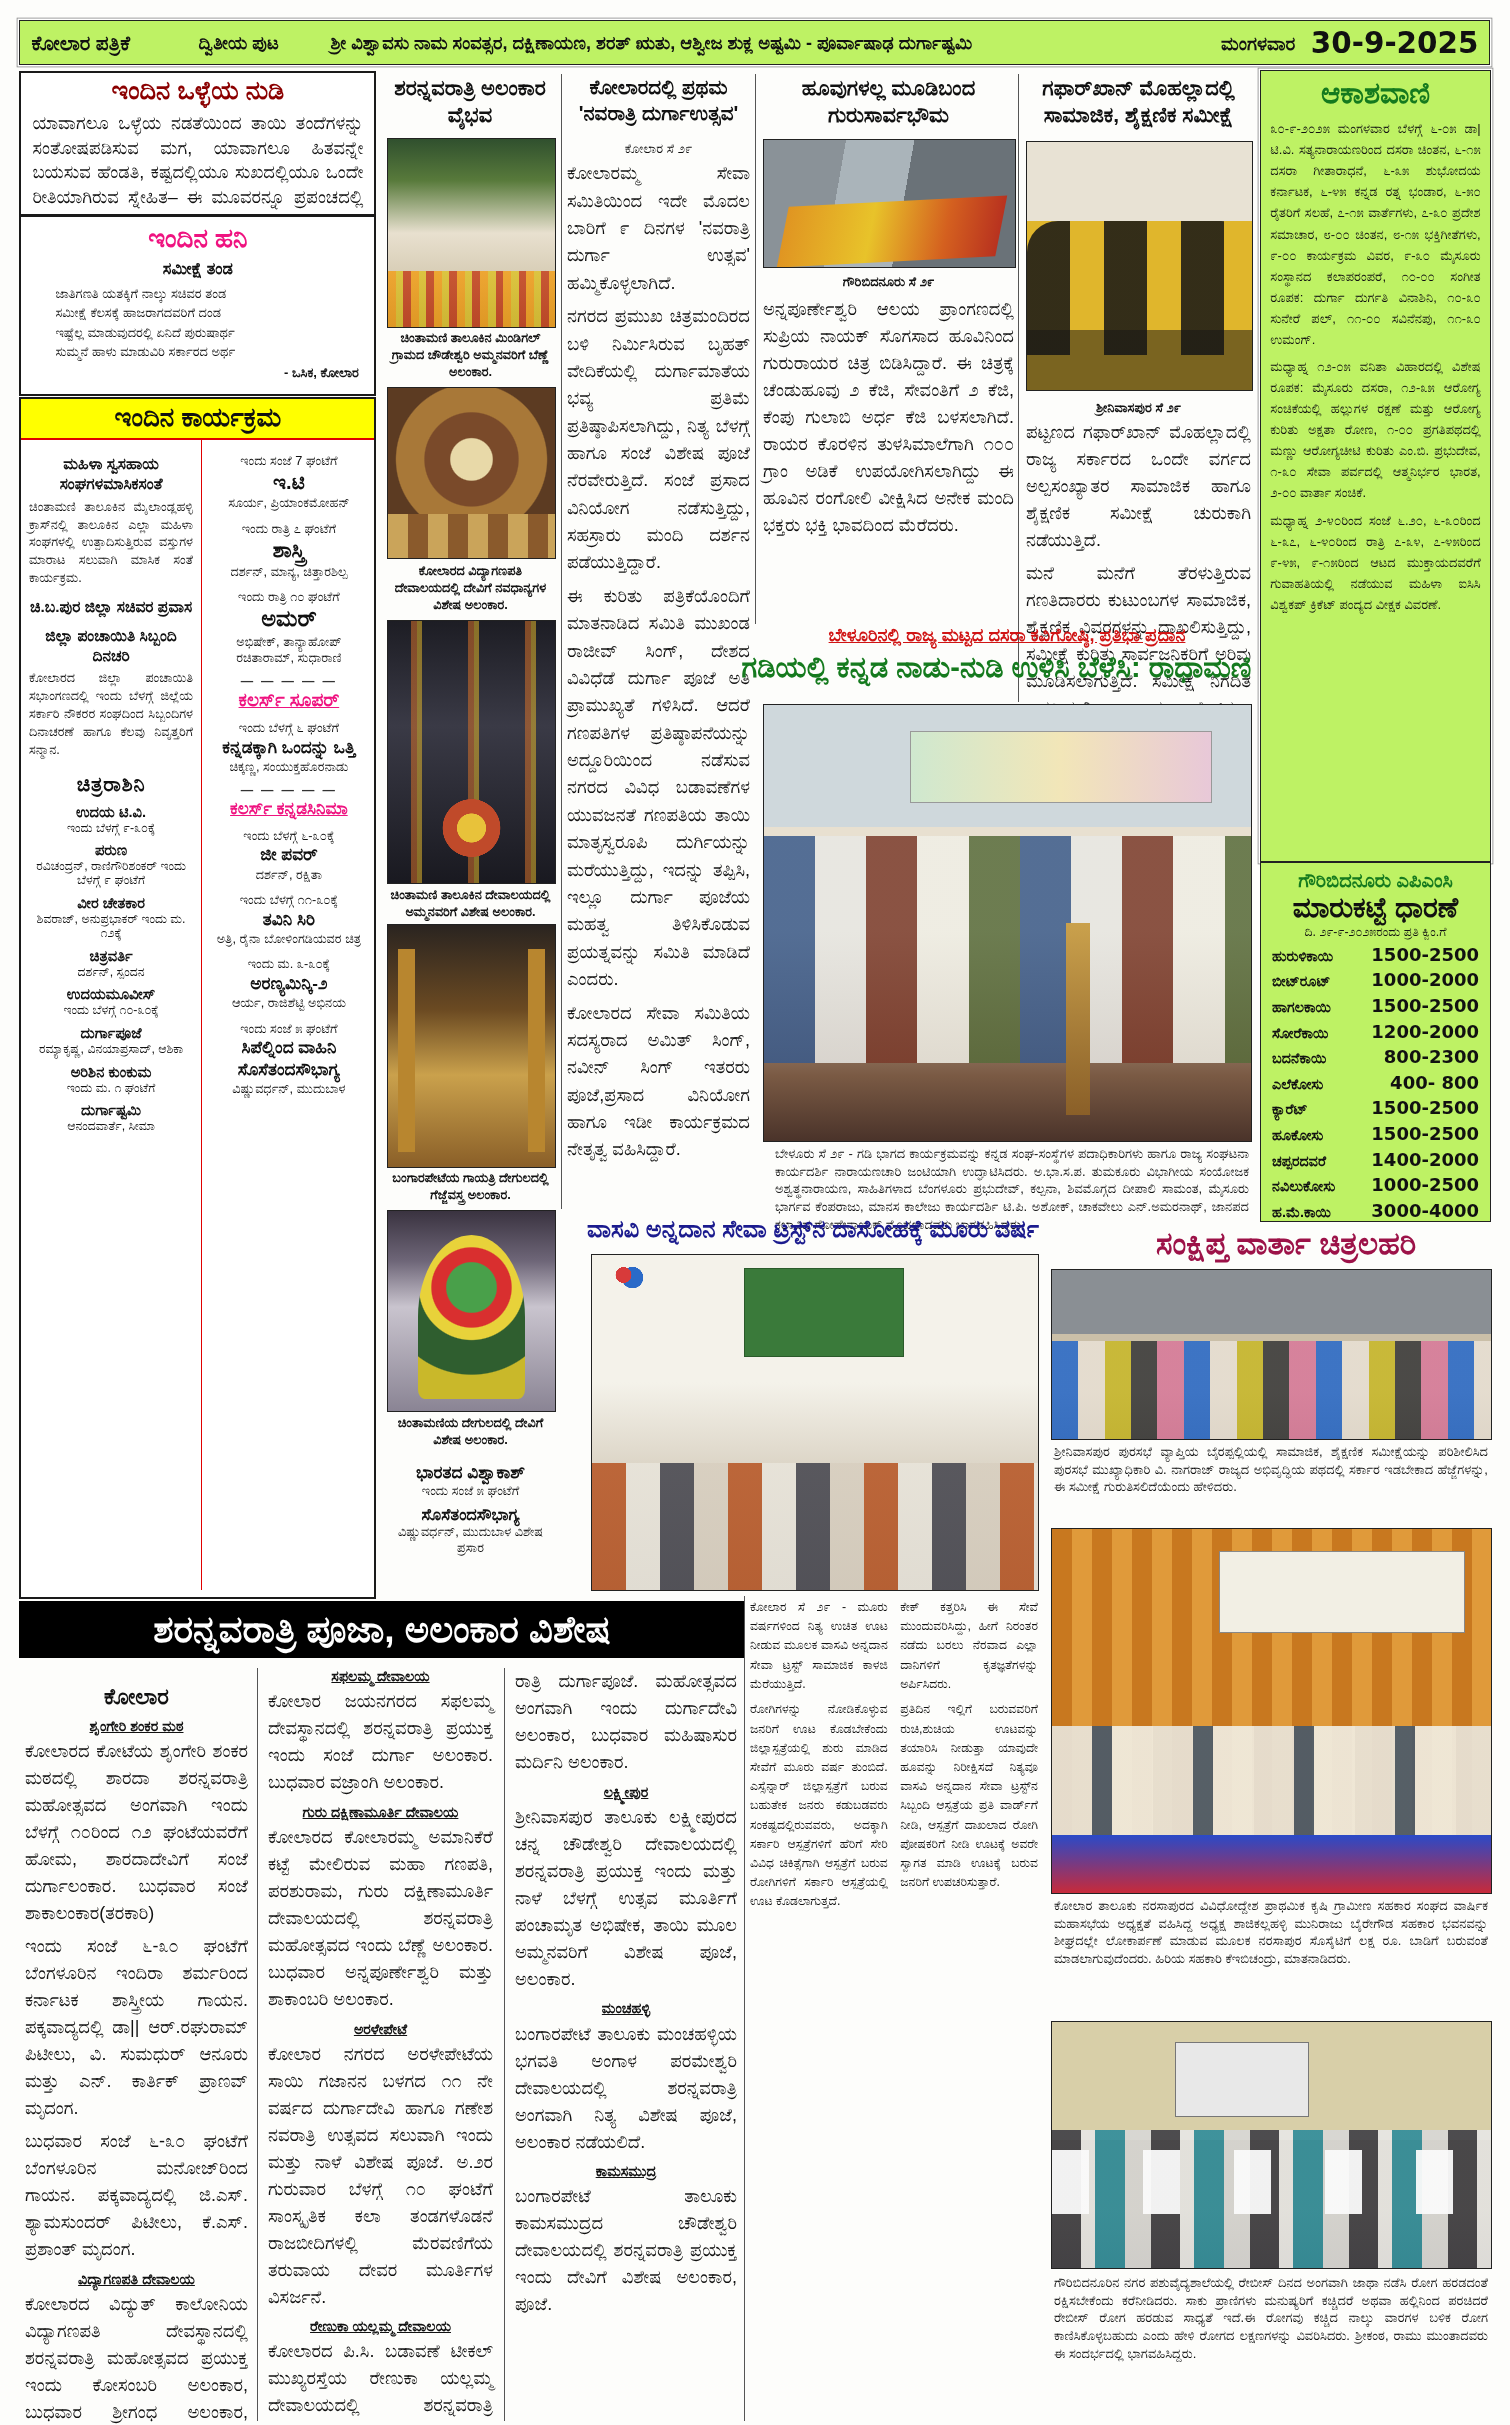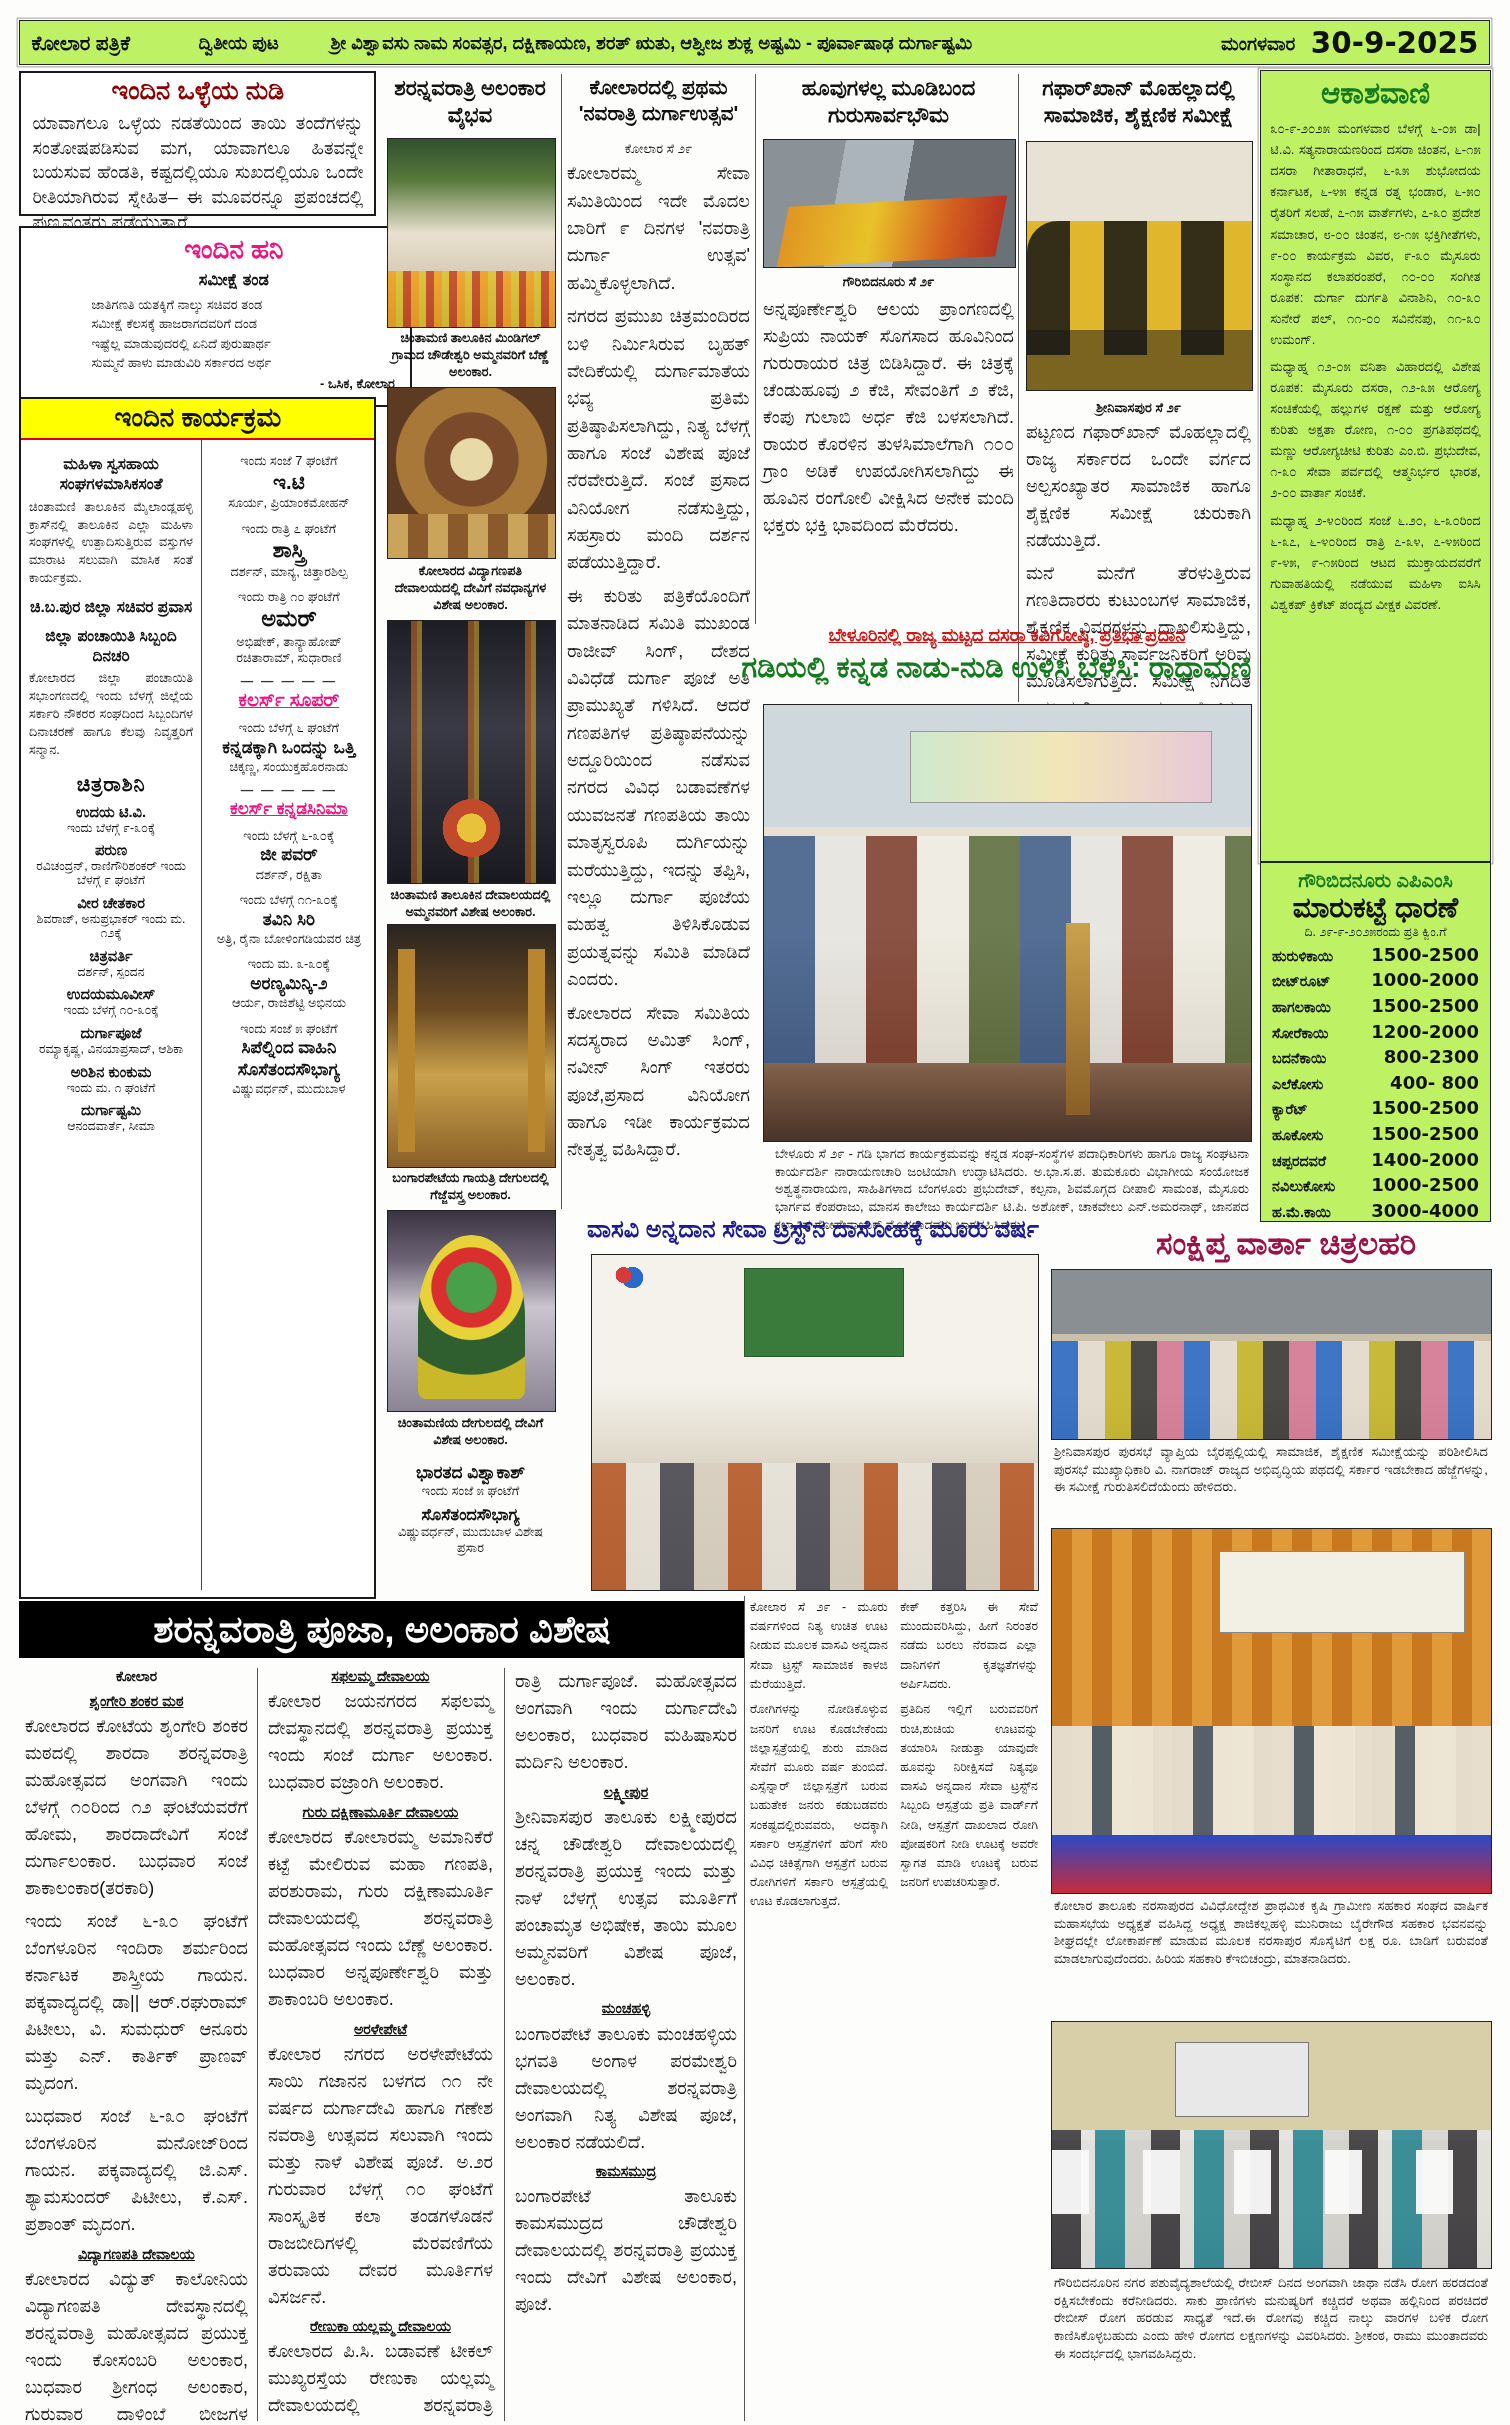--- a/index.html
+++ b/index.html
@@ -49,21 +49,21 @@
   <div class="abs b" style="right:194px;top:12.4px;font-size:18.6px;">ಮಂಗಳವಾರ</div>
   <div class="abs b" style="right:11px;top:4.6px;font-size:29.4px;font-family:'DejaVu Sans',sans-serif;">30-9-2025</div>
 </div>
 
 <div class="abs box" style="left:19.4px;top:71px;width:353px;height:141px;">
   <div class="h-maroon ctr" style="font-size:25.6px;margin-top:3.1px;">ಇಂದಿನ ಒಳ್ಳೆಯ ನುಡಿ</div>
   <div class="jt body-txt" style="margin:4.6px 11px 0;">ಯಾವಾಗಲೂ ಒಳ್ಳೆಯ ನಡತೆಯಿಂದ ತಾಯಿ ತಂದೆಗಳನ್ನು ಸಂತೋಷಪಡಿಸುವ ಮಗ, ಯಾವಾಗಲೂ ಹಿತವನ್ನೇ ಬಯಸುವ ಹೆಂಡತಿ, ಕಷ್ಟದಲ್ಲಿಯೂ ಸುಖದಲ್ಲಿಯೂ ಒಂದೇ ರೀತಿಯಾಗಿರುವ ಸ್ನೇಹಿತ– ಈ ಮೂವರನ್ನೂ ಪ್ರಪಂಚದಲ್ಲಿ ಪುಣ್ಯವಂತರು ಪಡೆಯುತ್ತಾರೆ.</div>
   <div class="sign" style="margin:1.5px 12.4px 0;">- ನೀತಿಶತಕ</div>
 </div>
 
-<div class="abs box" style="left:19.4px;top:226px;width:353px;height:177px;padding-left:36px;">
+<div class="abs box" style="left:19.4px;top:215px;width:353px;height:177px;">
   <div class="h-pink ctr" style="font-size:26px;margin-top:6.2px;">ಇಂದಿನ ಹನಿ</div>
   <div class="ctr b" style="font-size:16.3px;margin-top:4.6px;">ಸಮೀಕ್ಷೆ ತಂಡ</div>
   <div style="margin:6.2px 0 0 34px;font-size:13px;line-height:1.5;">
     <div>ಜಾತಿಗಣತಿ ಯತಕ್ಕಿಗೆ ನಾಲ್ಕು ಸಚಿವರ ತಂಡ</div>
     <div>ಸಮೀಕ್ಷೆ ಕೆಲಸಕ್ಕೆ ಹಾಜರಾಗದವರಿಗೆ ದಂಡ</div>
     <div>ಇಷ್ಟೆಲ್ಲ ಮಾಡುವುದರಲ್ಲಿ ಏನಿದೆ ಪುರುಷಾರ್ಥ</div>
     <div>ಸುಮ್ಮನೆ ಹಾಳು ಮಾಡುವಿರಿ ಸರ್ಕಾರದ ಅರ್ಥ</div>
   </div>
   <div class="sign" style="margin:3.1px 15.5px 0;">- ಒಸಿಕ, ಕೋಲಾರ</div>
 </div>
@@ -300,21 +300,21 @@
 </div>
 <div class="abs cap-j" style="left:1054px;top:2274px;width:434px;">ಗೌರಿಬಿದನೂರಿನ ನಗರ ಪಶುವೈದ್ಯಶಾಲೆಯಲ್ಲಿ ರೇಬೀಸ್ ದಿನದ ಅಂಗವಾಗಿ ಜಾಥಾ ನಡೆಸಿ ರೋಗ ಹರಡದಂತೆ ರಕ್ಷಿಸಬೇಕೆಂದು ಕರೆನೀಡಿದರು. ಸಾಕು ಪ್ರಾಣಿಗಳು ಮನುಷ್ಯರಿಗೆ ಕಚ್ಚಿದರೆ ಅಥವಾ ಹಲ್ಲಿನಿಂದ ಪರಚಿದರೆ ರೇಬೀಸ್ ರೋಗ ಹರಡುವ ಸಾಧ್ಯತೆ ಇದೆ.ಈ ರೋಗವು ಕಚ್ಚಿದ ನಾಲ್ಕು ವಾರಗಳ ಬಳಿಕ ರೋಗ ಕಾಣಿಸಿಕೊಳ್ಳಬಹುದು ಎಂದು ಹೇಳಿ ರೋಗದ ಲಕ್ಷಣಗಳನ್ನು ವಿವರಿಸಿದರು. ಶ್ರೀಕಂಠ, ರಾಮು ಮುಂತಾದವರು ಈ ಸಂದರ್ಭದಲ್ಲಿ ಭಾಗವಹಿಸಿದ್ದರು.</div>
 
 <div class="abs" style="left:19.4px;top:1601px;width:725px;height:57px;background:#000;color:#fff;display:flex;align-items:center;justify-content:center;font-weight:bold;font-size:37px;">ಶರನ್ನವರಾತ್ರಿ ಪೂಜಾ, ಅಲಂಕಾರ ವಿಶೇಷ</div>
 
 <div class="vline" style="left:257px;top:1668px;height:753px;"></div>
 <div class="vline" style="left:504px;top:1668px;height:753px;"></div>
 <div class="vline" style="left:744px;top:1596px;height:825px;"></div>
 
 <div class="abs" style="left:25px;top:1668px;width:223px;">
-  <div class="ctr b" style="font-size:14px;">ಕೋಲಾರ</div>
+  <div class="ctr b" style="font-size:22px;margin-top:16px;">ಕೋಲಾರ</div>
   <div class="subhead">ಶೃಂಗೇರಿ ಶಂಕರ ಮಠ</div>
   <div class="jt body-txt" style="line-height:1.5;">ಕೋಲಾರದ ಕೋಟೆಯ ಶೃಂಗೇರಿ ಶಂಕರ ಮಠದಲ್ಲಿ ಶಾರದಾ ಶರನ್ನವರಾತ್ರಿ ಮಹೋತ್ಸವದ ಅಂಗವಾಗಿ ಇಂದು ಬೆಳಗ್ಗೆ ೧೦ರಿಂದ ೧೨ ಘಂಟೆಯವರೆಗೆ ಹೋಮ, ಶಾರದಾದೇವಿಗೆ ಸಂಜೆ ದುರ್ಗಾಲಂಕಾರ. ಬುಧವಾರ ಸಂಜೆ ಶಾಕಾಲಂಕಾರ(ತರಕಾರಿ)</div>
   <div class="jt body-txt" style="line-height:1.5;margin-top:6.2px;">ಇಂದು ಸಂಜೆ ೬-೩೦ ಘಂಟೆಗೆ ಬೆಂಗಳೂರಿನ ಇಂದಿರಾ ಶರ್ಮರಿಂದ ಕರ್ನಾಟಕ ಶಾಸ್ತ್ರೀಯ ಗಾಯನ. ಪಕ್ಕವಾದ್ಯದಲ್ಲಿ ಡಾ|| ಆರ್.ರಘುರಾಮ್ ಪಿಟೀಲು, ವಿ. ಸುಮಧುರ್ ಆನೂರು ಮತ್ತು ಎನ್. ಕಾರ್ತಿಕ್ ಪ್ರಾಣವ್ ಮೃದಂಗ.</div>
   <div class="jt body-txt" style="line-height:1.5;margin-top:6.2px;">ಬುಧವಾರ ಸಂಜೆ ೬-೩೦ ಘಂಟೆಗೆ ಬೆಂಗಳೂರಿನ ಮನೋಜ್‌ರಿಂದ ಗಾಯನ. ಪಕ್ಕವಾದ್ಯದಲ್ಲಿ ಜಿ.ಎಸ್. ಶ್ಯಾಮಸುಂದರ್ ಪಿಟೀಲು, ಕೆ.ಎಸ್. ಪ್ರಶಾಂತ್ ಮೃದಂಗ.</div>
   <div class="subhead">ವಿದ್ಯಾಗಣಪತಿ ದೇವಾಲಯ</div>
   <div class="jt body-txt" style="line-height:1.5;">ಕೋಲಾರದ ವಿದ್ಯುತ್ ಕಾಲೋನಿಯ ವಿದ್ಯಾಗಣಪತಿ ದೇವಸ್ಥಾನದಲ್ಲಿ ಶರನ್ನವರಾತ್ರಿ ಮಹೋತ್ಸವದ ಪ್ರಯುಕ್ತ ಇಂದು ಕೋಸಂಬರಿ ಅಲಂಕಾರ, ಬುಧವಾರ ಶ್ರೀಗಂಧ ಅಲಂಕಾರ, ಗುರುವಾರ ದಾಳಿಂಬೆ ಬೀಜಗಳ ಅಲಂಕಾರ.</div>
   <div class="subhead">ನಗರ ದೇವತೆ ಕೋಲಾರಮ್ಮ ದೇವಾಲಯ</div>
   <div class="jt body-txt" style="line-height:1.5;">ಕೋಲಾರದ ಕೋಟೆಯ ನಗರ ದೇವತೆ ಕೋಲಾರಮ್ಮ ದೇವಾಲಯದಲ್ಲಿ ಶರನ್ನವರಾತ್ರಿ ಪ್ರಯುಕ್ತ ಇಂದು ವಿಶೇಷ ಅಲಂಕಾರ, ಪೂಜೆ ನಡೆಯಲಿದೆ.</div>
 </div>
 

